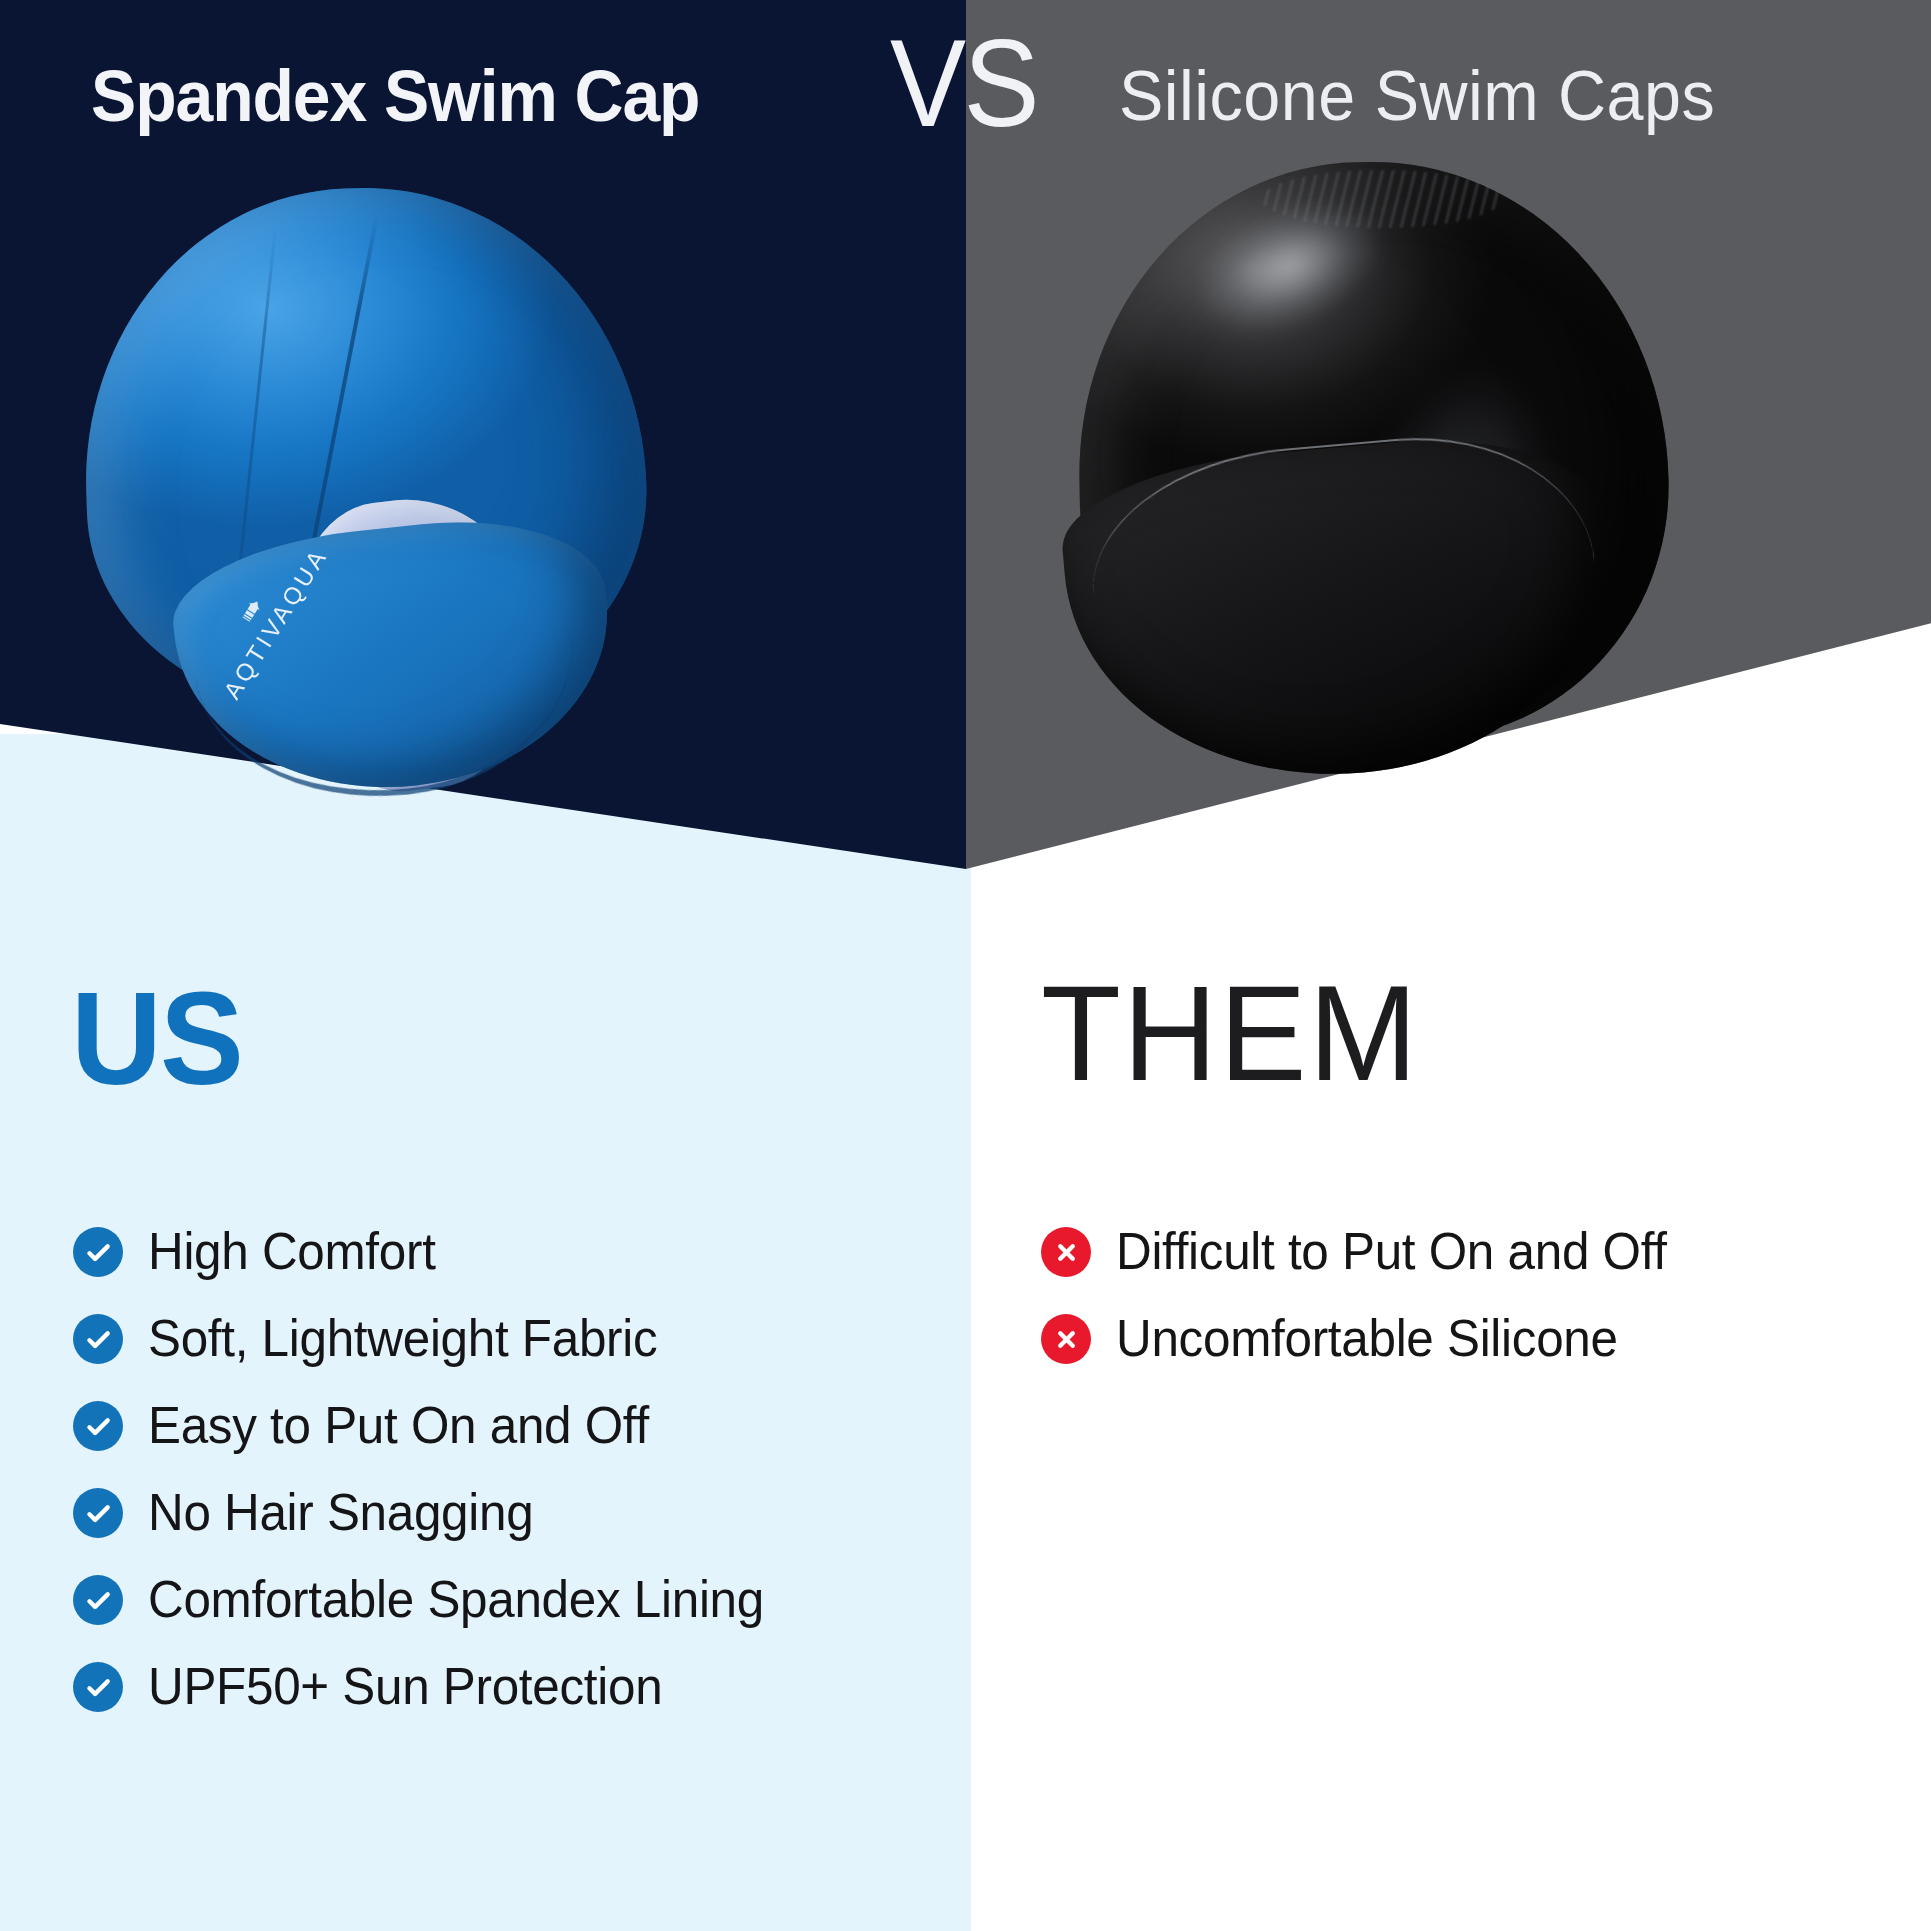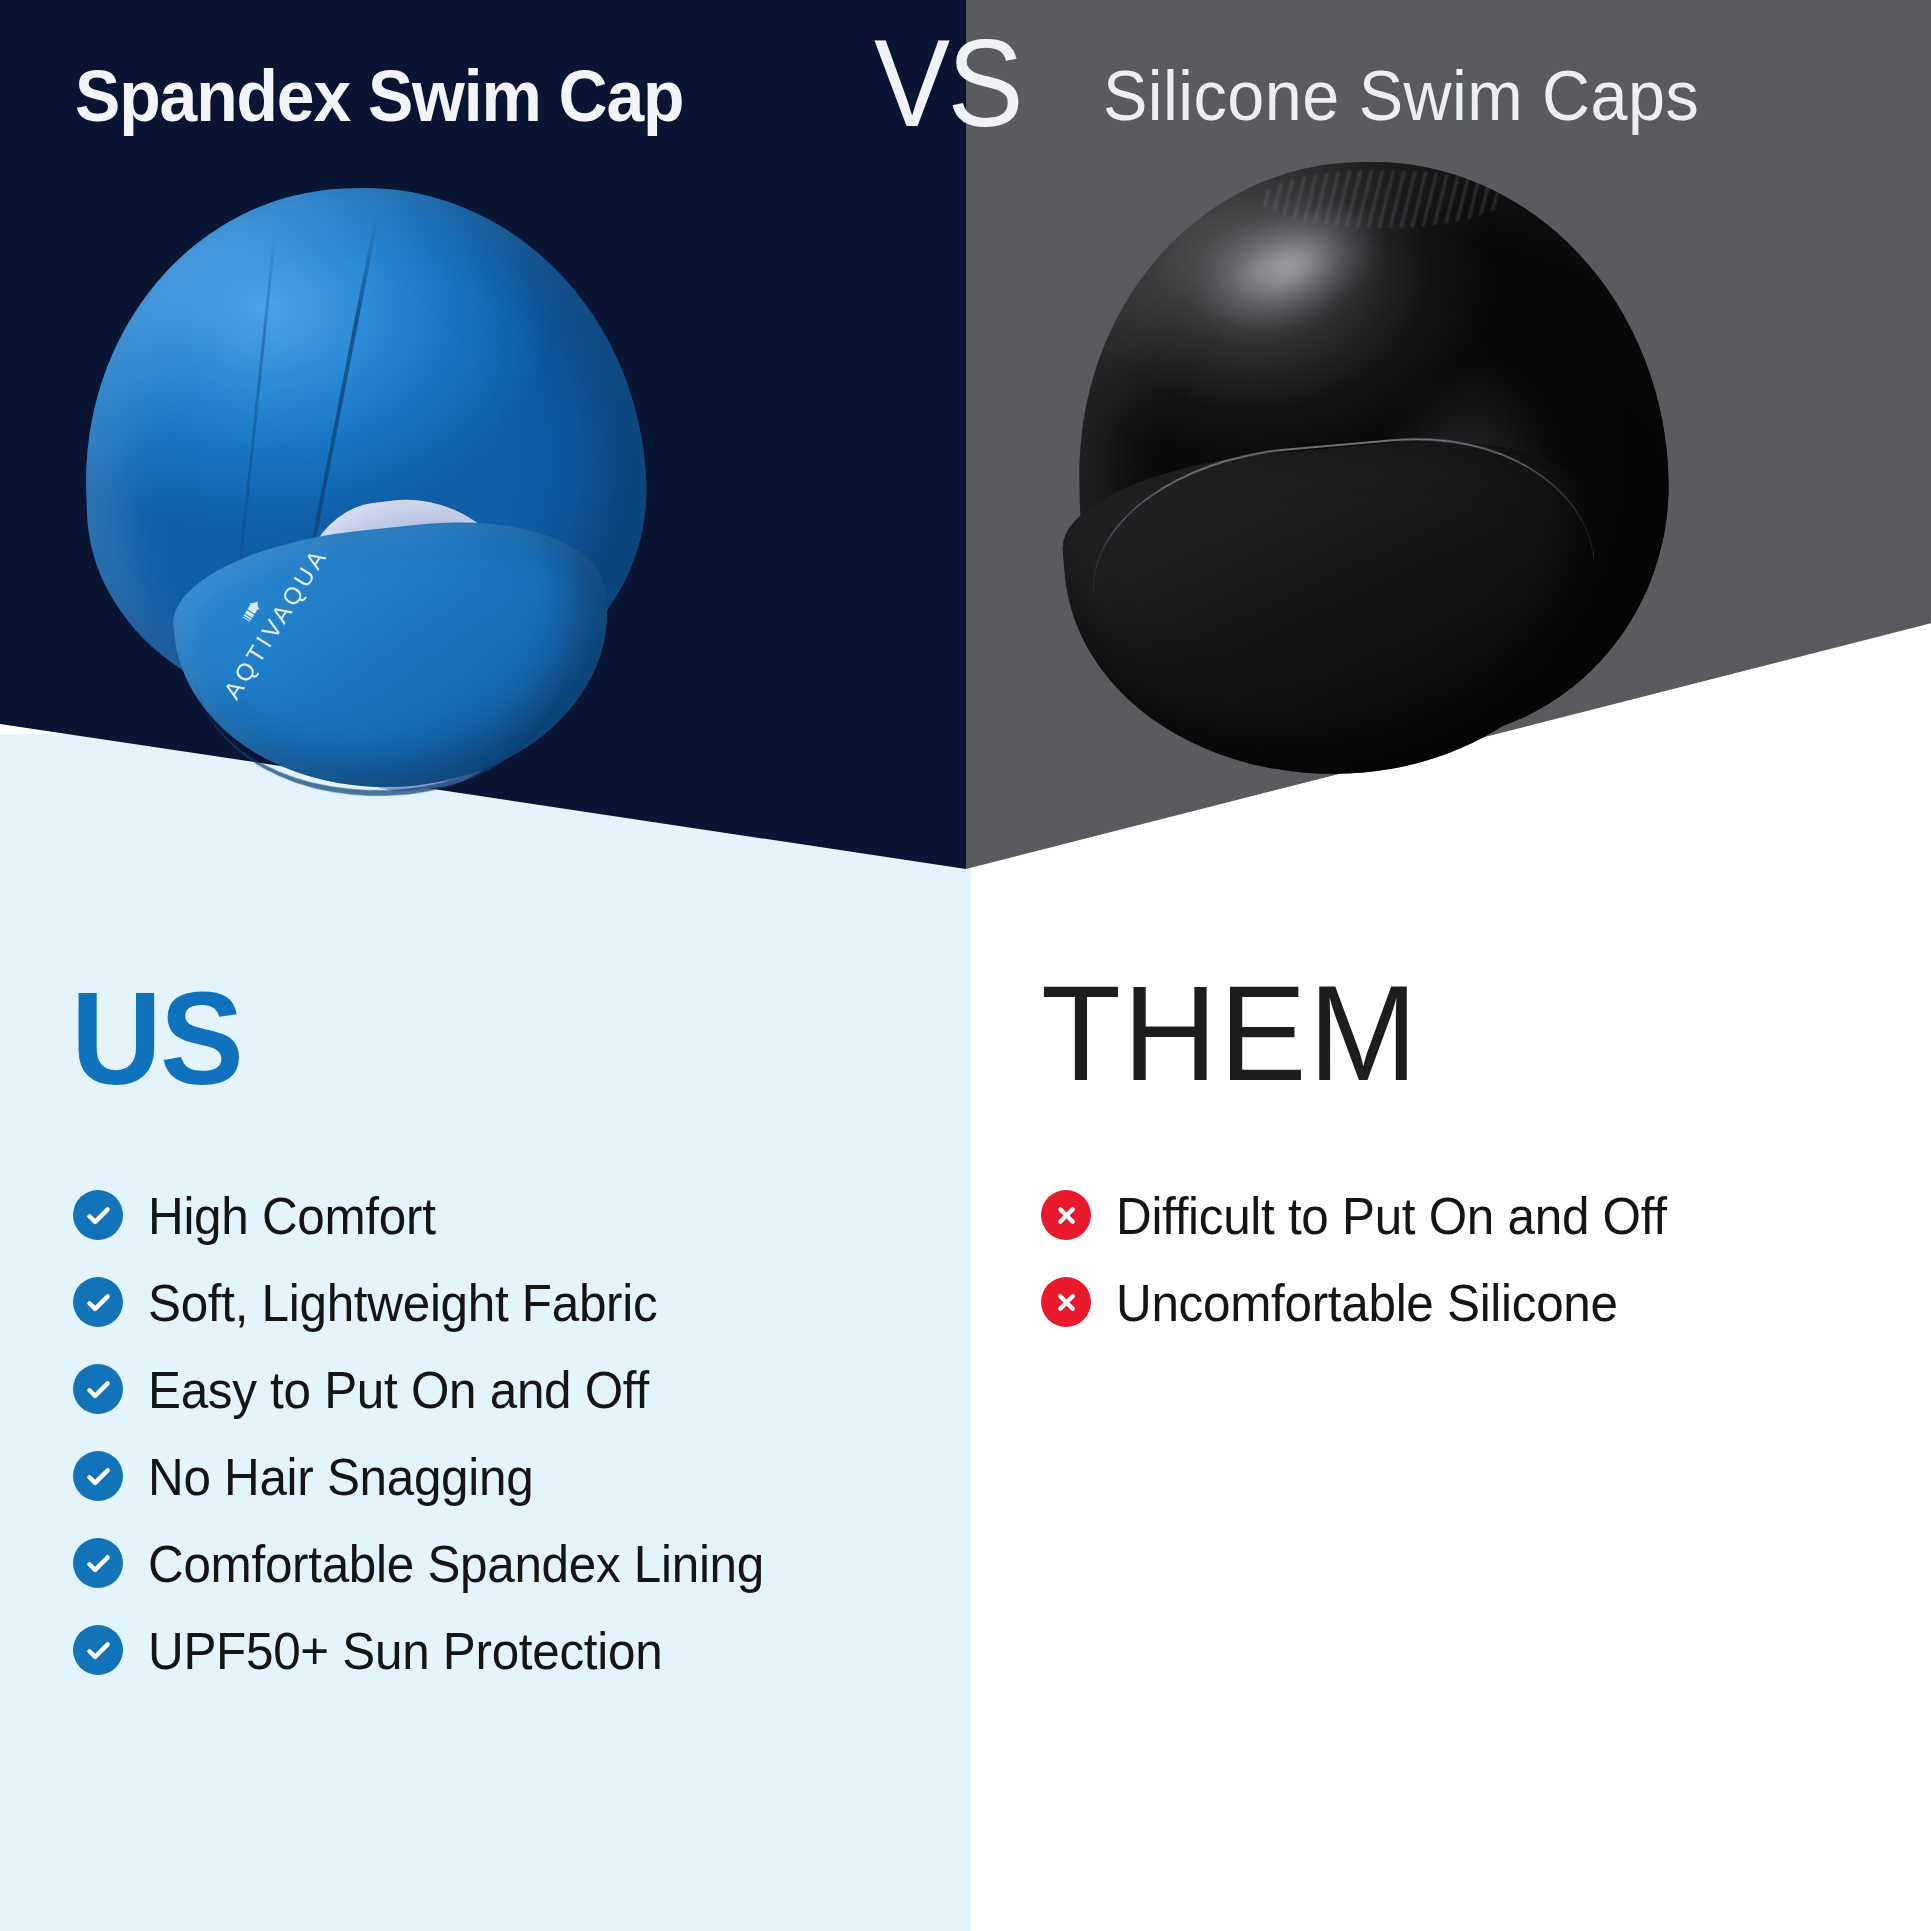--- a/index.html
+++ b/index.html
@@ -30,21 +30,21 @@
     background:#0a1433;
     clip-path: polygon(0 0, 100% 0, 100% 100%, 0 83.3%);
   }
   .panel-gray {
     position:absolute; left:966px; top:0; width:966px; height:869px;
     background:#595b5f;
     clip-path: polygon(0 0, 100% 0, 100% 71.7%, 0 100%);
   }
 
   
-  .header { position:absolute; left:0; top:0; width:1792px; height:174px; z-index:20; }
+  .header { position:absolute; left:16px; top:0; width:1792px; height:174px; z-index:20; }
   .title-left {
     position:absolute; left:75px; top:54px;
     font-size:73px; font-weight:700; color:#f2f4f8;
     letter-spacing:-1.2px; white-space:nowrap;
     font-family:"Liberation Sans", sans-serif;
     transform:scaleX(0.93); transform-origin:left center;
   }
   .vs-mark {
     position:absolute; left:874px; top:21px;
     font-size:124px; font-weight:300; color:#f0f2f6;
@@ -174,21 +174,21 @@
     letter-spacing:1.9px; line-height:1;
     font-family:"Liberation Sans", sans-serif;
     transform:scaleX(.97); transform-origin:left center;
   }
 
   
   .list { position:absolute; z-index:20; }
   .list-left  { left:73px;  top:1190px; width:869px; }
   .list-right { left:1041px; top:1190px; width:869px; }
 
-  .row { display:flex; align-items:flex-start; height:87px; }
+  .row { display:flex; align-items:flex-end; height:87px; }
   .badge {
     flex:0 0 auto; width:50px; height:50px; border-radius:50%;
     display:flex; align-items:center; justify-content:center;
     margin-right:25px;
   }
   .badge-check { background:#1273b8; }
   .badge-x     { background:#e8192c; }
   .badge svg { display:block; }
 
   .row-label {

